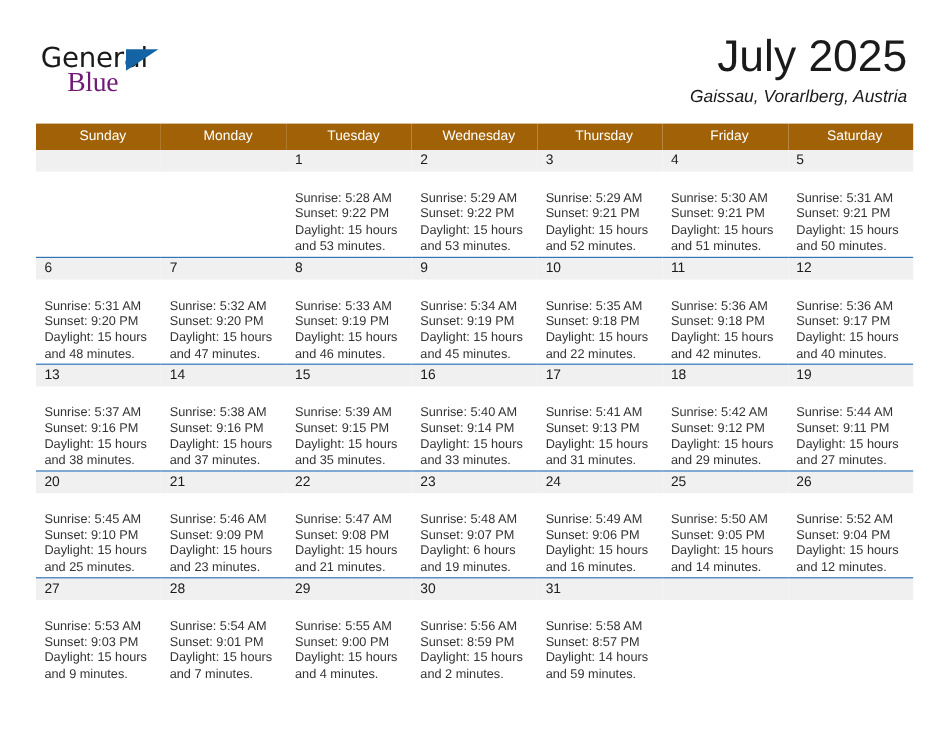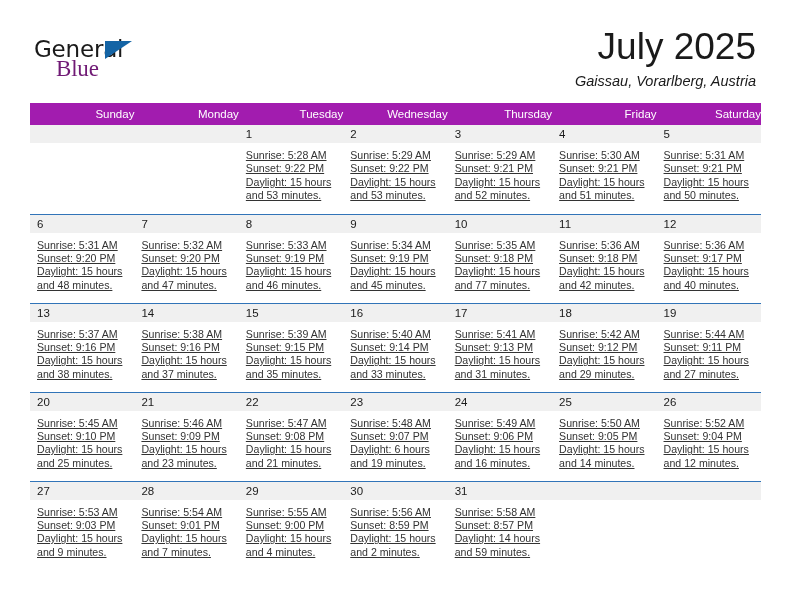--- a/index.html
+++ b/index.html
@@ -97,25 +97,25 @@
     width: 731px;
   }
   table.cal {
     border-collapse: collapse;
     table-layout: fixed;
     width: 731px;
   }
   table.cal col { width: 104.43px; }
 
   thead th {
-    background: #a21caf;
+    background: #a16207;
     color: #ffffff;
     font-size: 11.5px;
     font-weight: normal;
-    text-align: right;
+    text-align: center;
     padding: 5px 0 5px 7px;
     height: 12px;
     vertical-align: middle;
   }
 
   tbody td {
     vertical-align: top;
     padding: 0;
     border-top: 1px solid #3174b8;
     height: 89px;
@@ -131,25 +131,24 @@
   .daynum-band {
     background: #f0f0f0;
     height: 18px;
     padding: 2px 0 0 7px;
     box-sizing: border-box;
     font-size: 11.5px;
     color: #1a1a1a;
     line-height: 14px;
   }
   .cell-body {
-    padding: 6px 6px 0 7px;
+    padding: 16px 6px 0 7px;
     font-size: 10.6px;
     line-height: 13.4px;
     color: #333333;
-    text-decoration: underline;
   }
   .cell-body div { white-space: nowrap; }
   .cell-body .daylight-wrap { white-space: normal; }
   td.empty .daynum-band { background: #f0f0f0; }
 </style>
 </head>
 <body>
 
 <div class="page">
 
@@ -293,21 +292,21 @@
                   <div class="daylight-wrap">Daylight: 15 hours and 45 minutes.</div>
                 </div>
               </div>
             </td>
             <td>
               <div class="cell-inner">
                 <div class="daynum-band">10</div>
                 <div class="cell-body">
                   <div>Sunrise: 5:35 AM</div>
                   <div>Sunset: 9:18 PM</div>
-                  <div class="daylight-wrap">Daylight: 15 hours and 77 minutes.</div>
+                  <div class="daylight-wrap">Daylight: 15 hours and 22 minutes.</div>
                 </div>
               </div>
             </td>
             <td>
               <div class="cell-inner">
                 <div class="daynum-band">11</div>
                 <div class="cell-body">
                   <div>Sunrise: 5:36 AM</div>
                   <div>Sunset: 9:18 PM</div>
                   <div class="daylight-wrap">Daylight: 15 hours and 42 minutes.</div>

